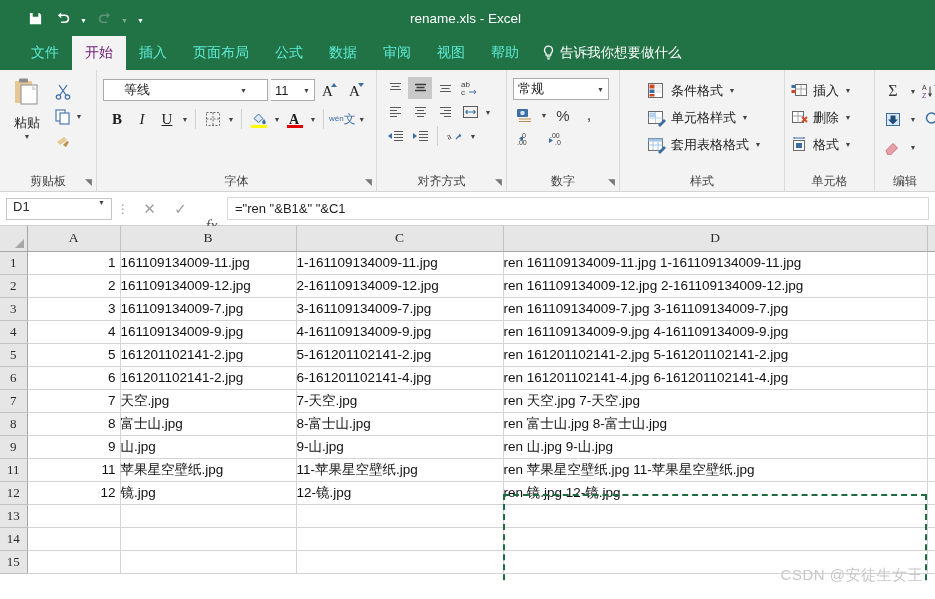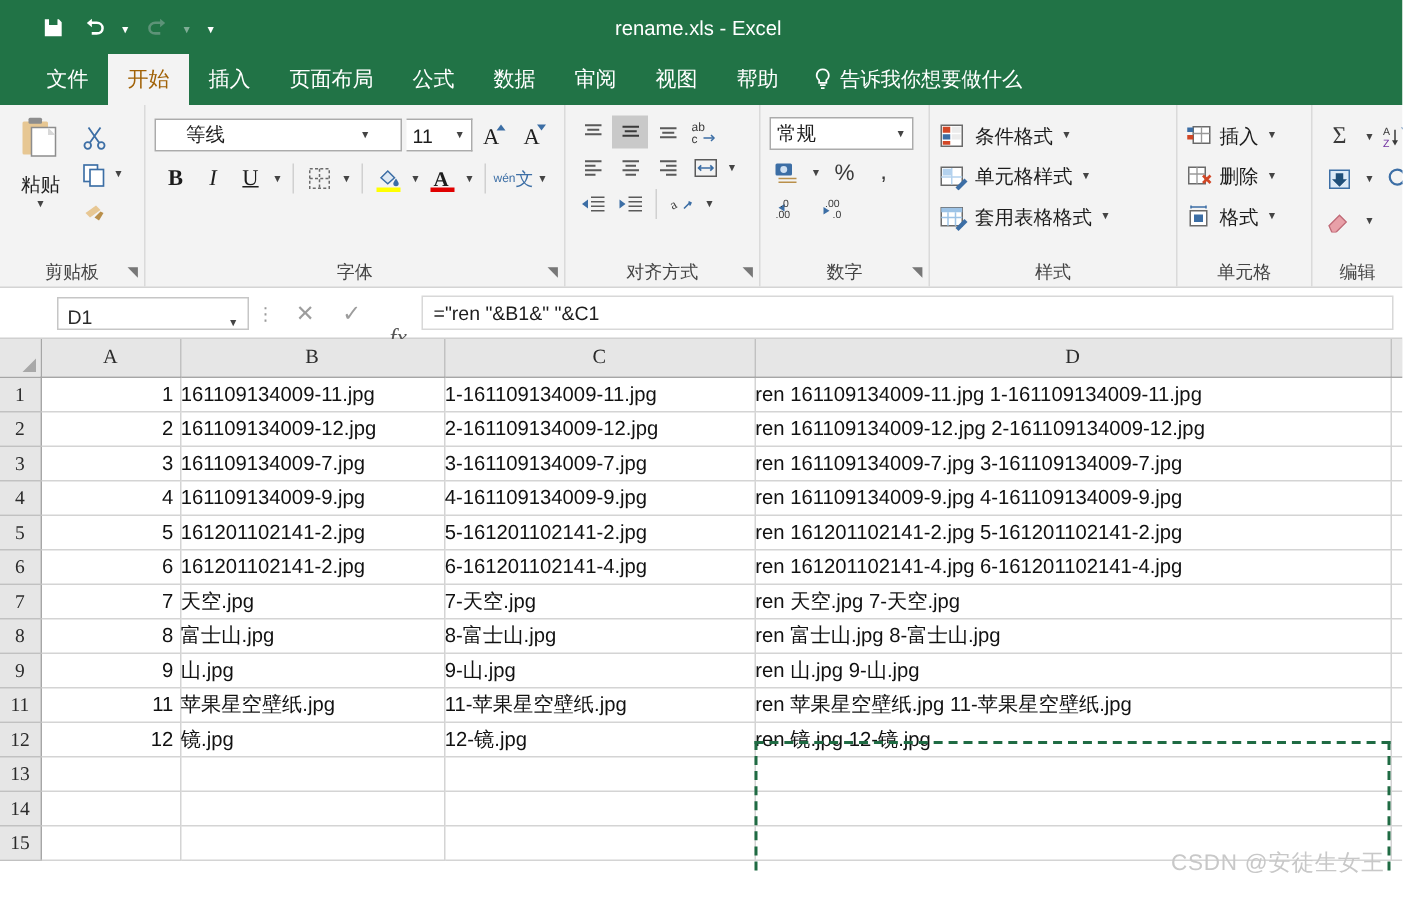--- a/index.html
+++ b/index.html
@@ -66,26 +66,26 @@
     background: #217346;
     display: flex;
     align-items: stretch;
     padding-left: 18px;
     color: #ffffff;
   }
   .tab {
     display: flex; align-items: center;
     padding: 0 13px;
     font-size: 14px;
-    color: #ffffff;
+    color: #5eead4;
     white-space: nowrap;
   }
   .tab.active {
     background: #f3f3f3;
-    color: #a16207;
+    color: #701a75;
   }
   .tellme {
     display: flex; align-items: center; gap: 5px;
     padding: 0 10px; font-size: 13.5px; color: #ffffff;
   }
   .bulb { display: inline-block; }
 
   
   .ribbon {
     position: relative;
@@ -169,45 +169,45 @@
   .numbox {
     width: 96px; height: 22px; background: #fff; border: 1px solid #ababab;
     display: flex; align-items: center; padding: 0 4px;
     font-size: 13px; color: #1d1d1d;
   }
   .numbox .val { flex: 1; }
   .numbox .cv { font-size: 7px; color: #444; }
   .num-row { display: flex; align-items: center; height: 26px; gap: 2px; }
 
   
-  .g-styles { width: 165px; }
+  .g-styles { width: 165px; align-items: center; }
   .g-cells { width: 90px; }
   .g-edit  { width: 60px; flex: 1; }
   .big-row {
     display: flex; align-items: center; height: 27px;
     padding-left: 6px; gap: 4px; font-size: 13px; color: #1d1d1d;
     white-space: nowrap;
   }
   .big-row .lbl { font-size: 13px; }
   .ed-row { display: flex; align-items: center; height: 28px; padding-left: 6px; gap: 3px; }
 
   
   .fbar {
     height: 34px;
     background: #ffffff;
     display: flex; align-items: center;
     padding: 0 6px;
     border-bottom: 1px solid #d0d0d0;
   }
   .namebox {
-    width: 128px; height: 22px;
+    width: 106px; height: 22px;
     border: 1px solid #c6c6c6; background: #fff;
-    display: flex; align-items: flex-end;
+    display: flex; align-items: flex-start;
     padding: 0 6px;
-    font-size: 13px; color: #2b2b2b; margin-left: 32px;
+    font-size: 13px; color: #2b2b2b;
   }
   .namebox .nb-val { flex: 1; }
   .namebox .nb-cv { font-size: 7px; color: #444; }
   .fb-dots {
     width: 22px; text-align: center;
     font-size: 12px; color: #9a9a9a; letter-spacing: 0;
     line-height: 8px;
   }
   .fb-ico {
     width: 31px; height: 24px;

